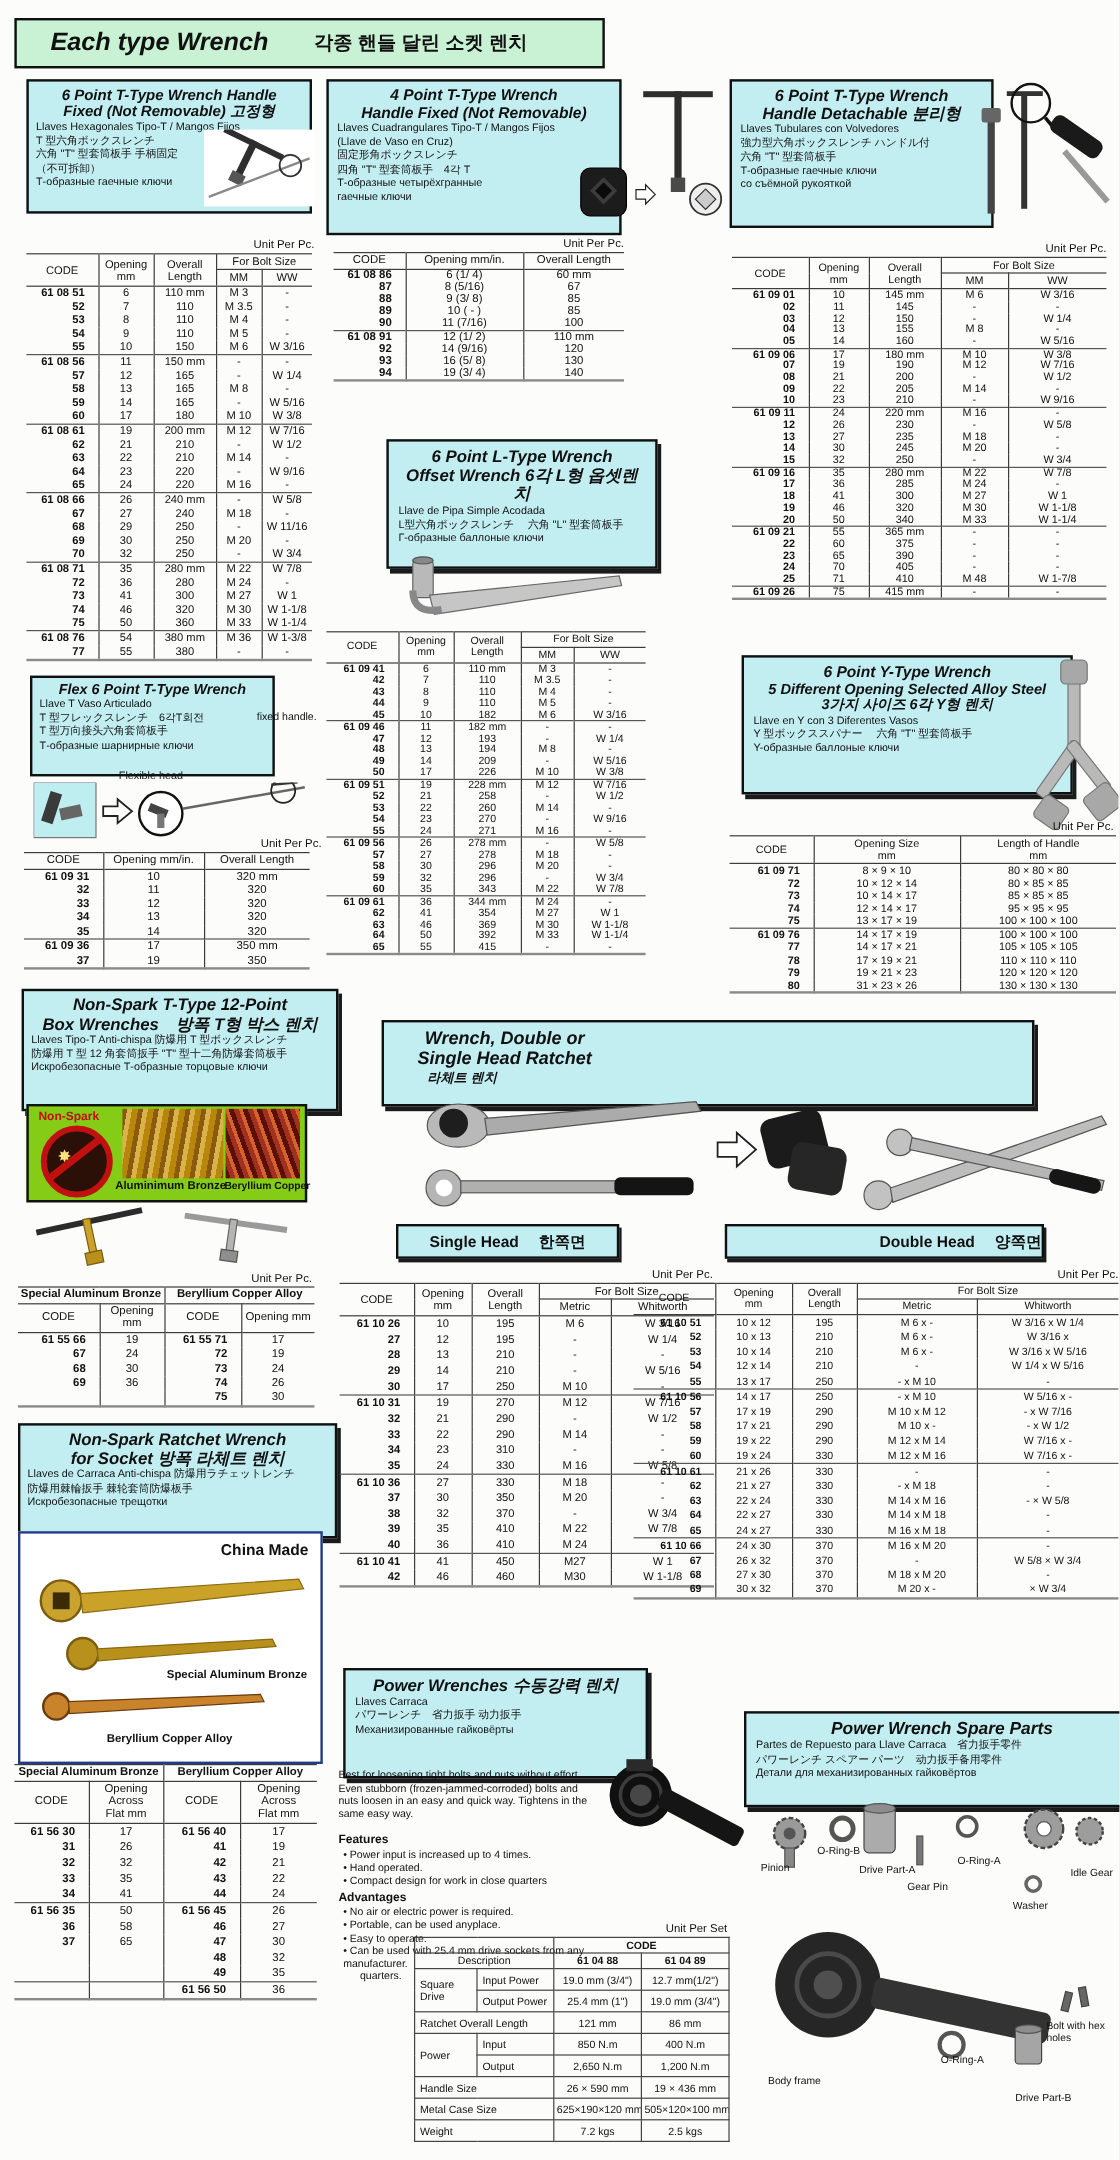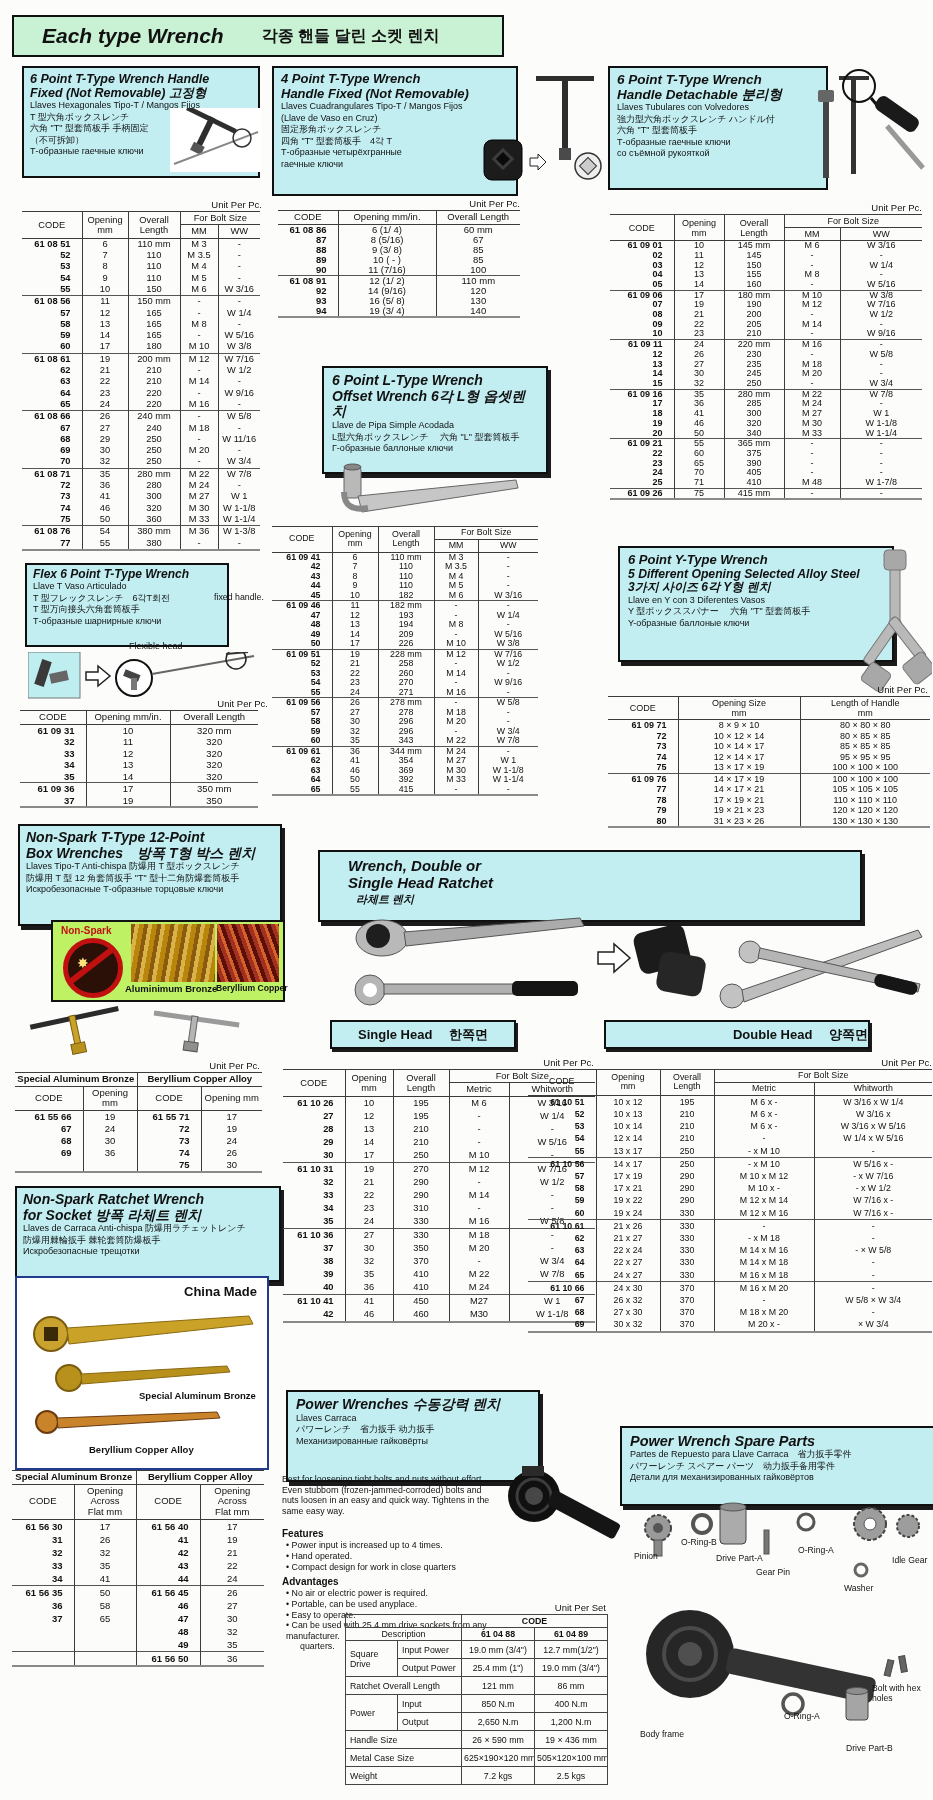--- a/index.html
+++ b/index.html
@@ -1,21 +1,21 @@
 <!DOCTYPE html>
 <html><head>
 <meta charset="utf-8">
 <style>
   html,body{margin:0;padding:0;background:#e8e8e4;}
   #page{position:relative;width:933px;height:1800px;background:#fcfcfa;
         font-family:"Liberation Sans",sans-serif;color:#111;overflow:hidden;}
   .abs{position:absolute;}
   .cyan{background:#c2eef2;border:2px solid #101010;}
   .shadow{box-shadow:3px 4px 0 #1b1b1b;}
-  .bt{font-weight:bold;font-style:italic;line-height:1.12;}
+  .bt{font-weight:bold;font-style:italic;line-height:1.12;text-align:center;}
   .lines div{font-size:9px;line-height:11.5px;white-space:nowrap;}
   .unit{font-size:9.5px;text-align:right;}
   .capt{font-weight:bold;font-size:9.5px;white-space:nowrap;}
 
   
   .tw{--rh:12px;--fs:9.5px;}
   table.cat{border-collapse:collapse;table-layout:fixed;
             border-top:1.4px solid #3c3c3c;border-bottom:2.5px solid #8a8a8a;}
   .cat th{font-weight:normal;font-size:var(--fs);padding:1px 1px;white-space:pre-line;
           line-height:1.12;border-bottom:1.5px solid #3c3c3c;text-align:center;}
@@ -301,21 +301,21 @@
   <div class="abs cyan" style="left:25px;top:563px;width:188px;height:74px;padding:3px 6px;border-width:2.5px;">
     <div class="bt" style="font-size:12px;">Flex 6 Point T-Type Wrench</div>
     <div class="lines">
         <div>Llave T Vaso Articulado</div>
         <div>T 型フレックスレンチ　6각T회전</div>
         <div>T 型万向接头六角套筒板手</div>
         <div>Т-образные шарнирные ключи</div>
       </div>
   </div>
   <div class="abs" style="left:214px;top:592px;font-size:8.8px;">fixed handle.</div>
-  <div class="abs" style="left:129px;top:641px;font-size:9px;">Flexible head</div>
+  <div class="abs" style="left:99px;top:641px;font-size:9px;">Flexible head</div>
   <div class="abs" style="left:28px;top:652px;width:235px;height:50px;">
     <svg width="235" height="50">
       <rect x="0" y="0" width="52" height="46" fill="#bfeef0" stroke="#777"></rect>
       <rect x="10" y="8" width="10" height="26" fill="#3a3a3a" transform="rotate(18 15 21)"></rect>
       <rect x="22" y="20" width="18" height="10" fill="#666" transform="rotate(-12 31 25)"></rect>
       <polygon points="58,20 70,20 70,14 82,24 70,34 70,28 58,28" fill="#fff" stroke="#222" stroke-width="1.5"></polygon>
       <circle cx="106" cy="26" r="18" fill="#fff" stroke="#111" stroke-width="2"></circle>
       <rect x="96" y="20" width="16" height="7" fill="#444" transform="rotate(22 104 23)"></rect>
       <rect x="103" y="26" width="6" height="12" fill="#777"></rect>
       <line x1="124" y1="22" x2="226" y2="4" stroke="#666" stroke-width="2"></line>
@@ -382,21 +382,21 @@
 
   <div class="abs cyan shadow" style="left:18px;top:824px;width:248px;height:90px;padding:4px 6px;border-width:2.5px;">
     <div class="bt" style="font-size:14px;">Non-Spark T-Type 12-Point</div>
     <div class="bt" style="font-size:14px;">Box Wrenches　방폭 T형 박스 렌치</div>
     <div class="lines">
         <div>Llaves Tipo-T Anti-chispa 防爆用 T 型ボックスレンチ</div>
         <div>防爆用 T 型 12 角套筒扳手 "T" 型十二角防爆套筒板手</div>
         <div>Искробезопасные Т-образные торцовые ключи</div>
       </div>
   </div>
-  <div class="abs" style="left:22px;top:920px;width:230px;height:78px;background:#bef264;border:2.5px solid #111;margin-left:29px;">
+  <div class="abs" style="left:22px;top:920px;width:230px;height:78px;background:#84cc16;border:2.5px solid #111;">
     <div class="abs" style="left:8px;top:3px;color:#c01010;font-weight:bold;font-size:10px;">Non-Spark</div>
     <div class="abs" style="left:10px;top:16px;width:50px;height:50px;background:#2a1006;border-radius:50%;border:5px solid #c01010;">
       <div class="abs" style="left:9px;top:12px;color:#ffe27a;font-size:14px;">✸</div>
       <div class="abs" style="left:-4px;top:19px;width:56px;height:6px;background:#c01010;transform:rotate(-38deg);"></div>
     </div>
     <div class="abs" style="left:78px;top:2px;width:84px;height:58px;background:repeating-linear-gradient(100deg,#8a5a10 0 4px,#d9b34a 4px 8px,#b8860b 8px 13px);"></div>
     <div class="abs" style="left:164px;top:2px;width:62px;height:58px;background:repeating-linear-gradient(70deg,#5a1008 0 4px,#a03020 4px 8px,#d4622a 8px 11px);"></div>
     <div class="abs capt" style="left:72px;top:61px;">Aluminimum Bronze</div>
     <div class="abs capt" style="left:163px;top:61px;font-size:8.6px;">Beryllium Copper</div>
   </div>

